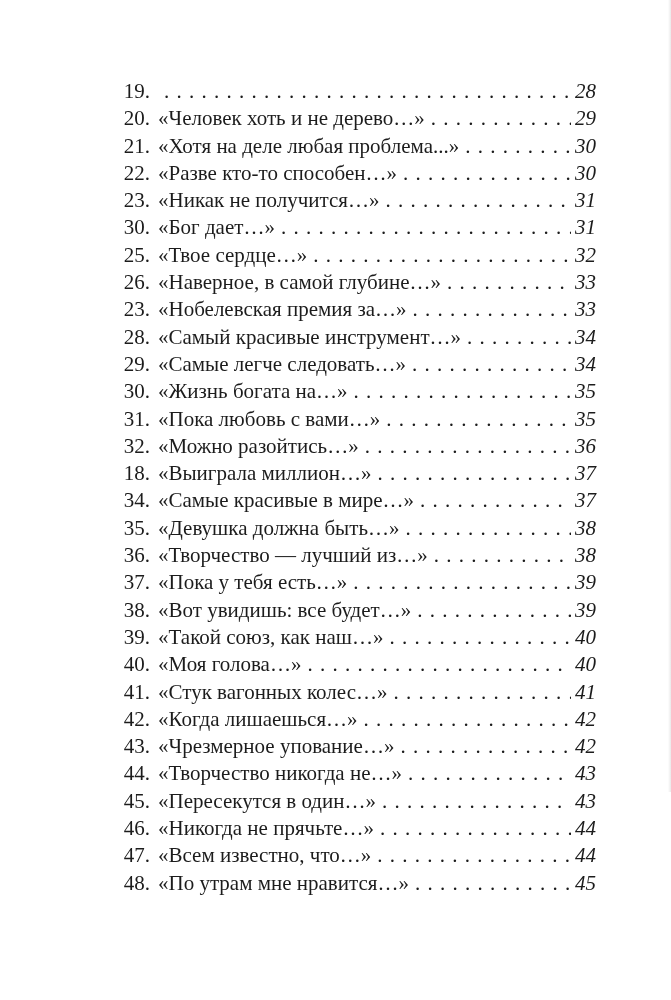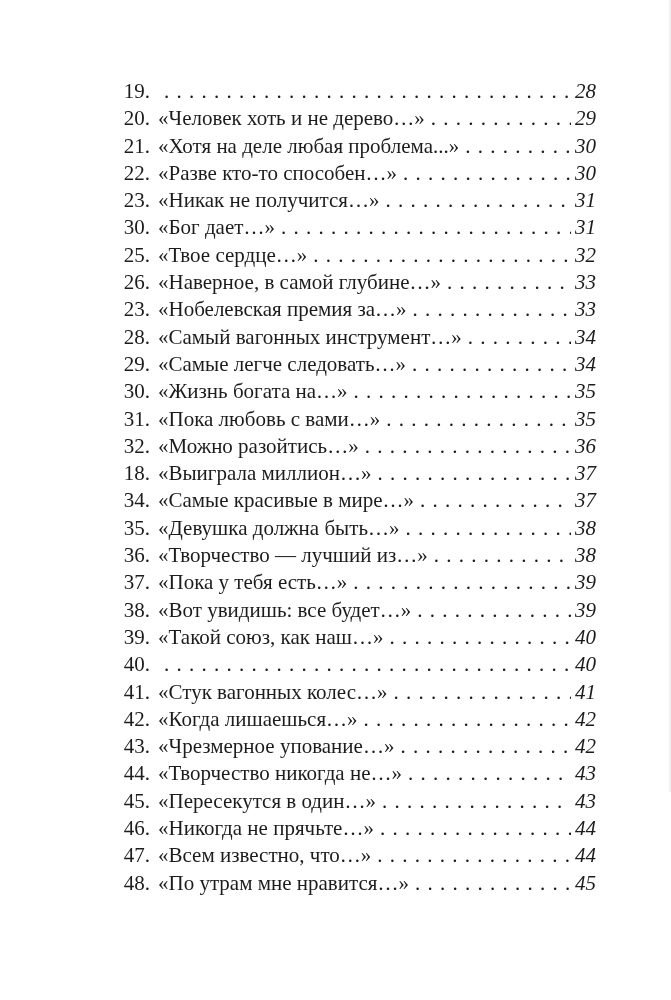--- a/index.html
+++ b/index.html
@@ -133,21 +133,21 @@
 
   <li class="toc-row">
     <span class="toc-num">23.</span>
     <span class="toc-title">«Нобелевская премия за…»</span>
     <span class="toc-leader"></span>
     <span class="toc-page">33</span>
   </li>
 
   <li class="toc-row">
     <span class="toc-num">28.</span>
-    <span class="toc-title">«Самый вагонных инструмент…»</span>
+    <span class="toc-title">«Самый красивые инструмент…»</span>
     <span class="toc-leader"></span>
     <span class="toc-page">34</span>
   </li>
 
   <li class="toc-row">
     <span class="toc-num">29.</span>
     <span class="toc-title">«Самые легче следовать…»</span>
     <span class="toc-leader"></span>
     <span class="toc-page">34</span>
   </li>
@@ -217,20 +217,21 @@
 
   <li class="toc-row">
     <span class="toc-num">39.</span>
     <span class="toc-title">«Такой союз, как наш…»</span>
     <span class="toc-leader"></span>
     <span class="toc-page">40</span>
   </li>
 
   <li class="toc-row">
     <span class="toc-num">40.</span>
+    <span class="toc-title">«Моя голова…»</span>
     <span class="toc-leader"></span>
     <span class="toc-page">40</span>
   </li>
 
   <li class="toc-row">
     <span class="toc-num">41.</span>
     <span class="toc-title">«Стук вагонных колес…»</span>
     <span class="toc-leader"></span>
     <span class="toc-page">41</span>
   </li>

